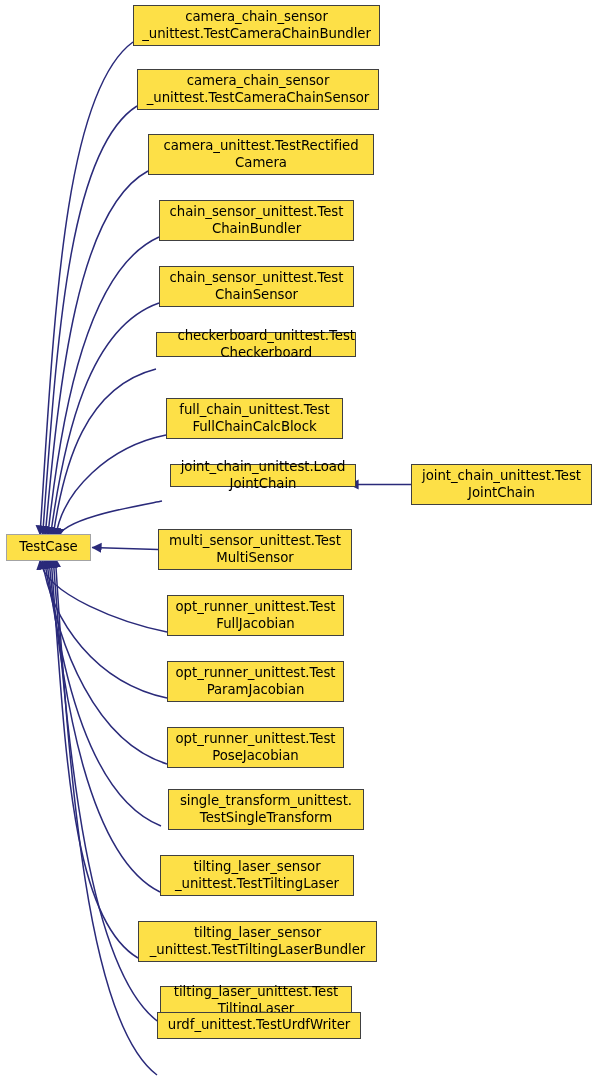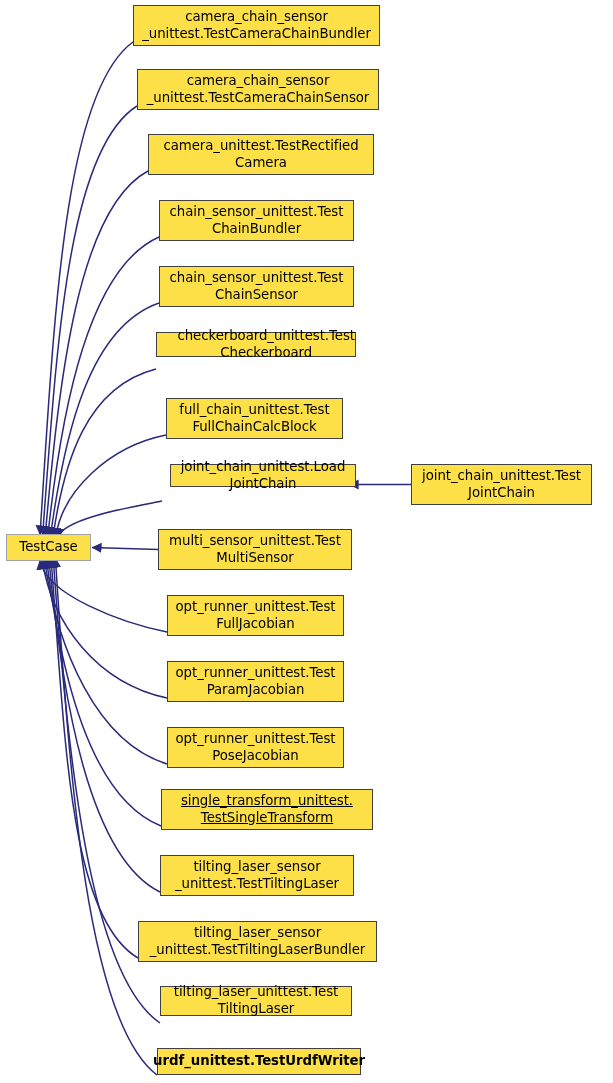--- a/index.html
+++ b/index.html
@@ -101,26 +101,26 @@
       <div class="node" style="left: 170px; top: 464px; width: 186px; height: 23px;"><span>joint_chain_unittest.Load
 JointChain</span></div>
       <div class="node" style="left: 158px; top: 529px; width: 194px; height: 41px;"><span>multi_sensor_unittest.Test
 MultiSensor</span></div>
       <div class="node" style="left: 167px; top: 595px; width: 177px; height: 41px;"><span>opt_runner_unittest.Test
 FullJacobian</span></div>
       <div class="node" style="left: 167px; top: 661px; width: 177px; height: 41px;"><span>opt_runner_unittest.Test
 ParamJacobian</span></div>
       <div class="node" style="left: 167px; top: 727px; width: 177px; height: 41px;"><span>opt_runner_unittest.Test
 PoseJacobian</span></div>
-      <div class="node" style="left: 161px; top: 789px; width: 212px; height: 41px; text-decoration: underline;"><span>single_transform_unittest.
+      <div class="node" style="left: 168px; top: 789px; width: 196px; height: 41px;"><span>single_transform_unittest.
 TestSingleTransform</span></div>
       <div class="node" style="left: 160px; top: 855px; width: 194px; height: 41px;"><span>tilting_laser_sensor
 _unittest.TestTiltingLaser</span></div>
       <div class="node" style="left: 138px; top: 921px; width: 239px; height: 41px;"><span>tilting_laser_sensor
 _unittest.TestTiltingLaserBundler</span></div>
       <div class="node" style="left: 160px; top: 986px; width: 192px; height: 30px;"><span>tilting_laser_unittest.Test
 TiltingLaser</span></div>
-      <div class="node" style="left: 157px; top: 1048px; width: 204px; height: 27px; font-weight: bold;"><span>urdf_unittest.TestUrdfWriter</span></div>
+      <div class="node" style="left: 157px; top: 1012px; width: 204px; height: 27px;"><span>urdf_unittest.TestUrdfWriter</span></div>
       <div class="node" style="left: 411px; top: 464px; width: 181px; height: 41px;"><span>joint_chain_unittest.Test
 JointChain</span></div>
     </div>
 
 </div>
 
 </body></html>

